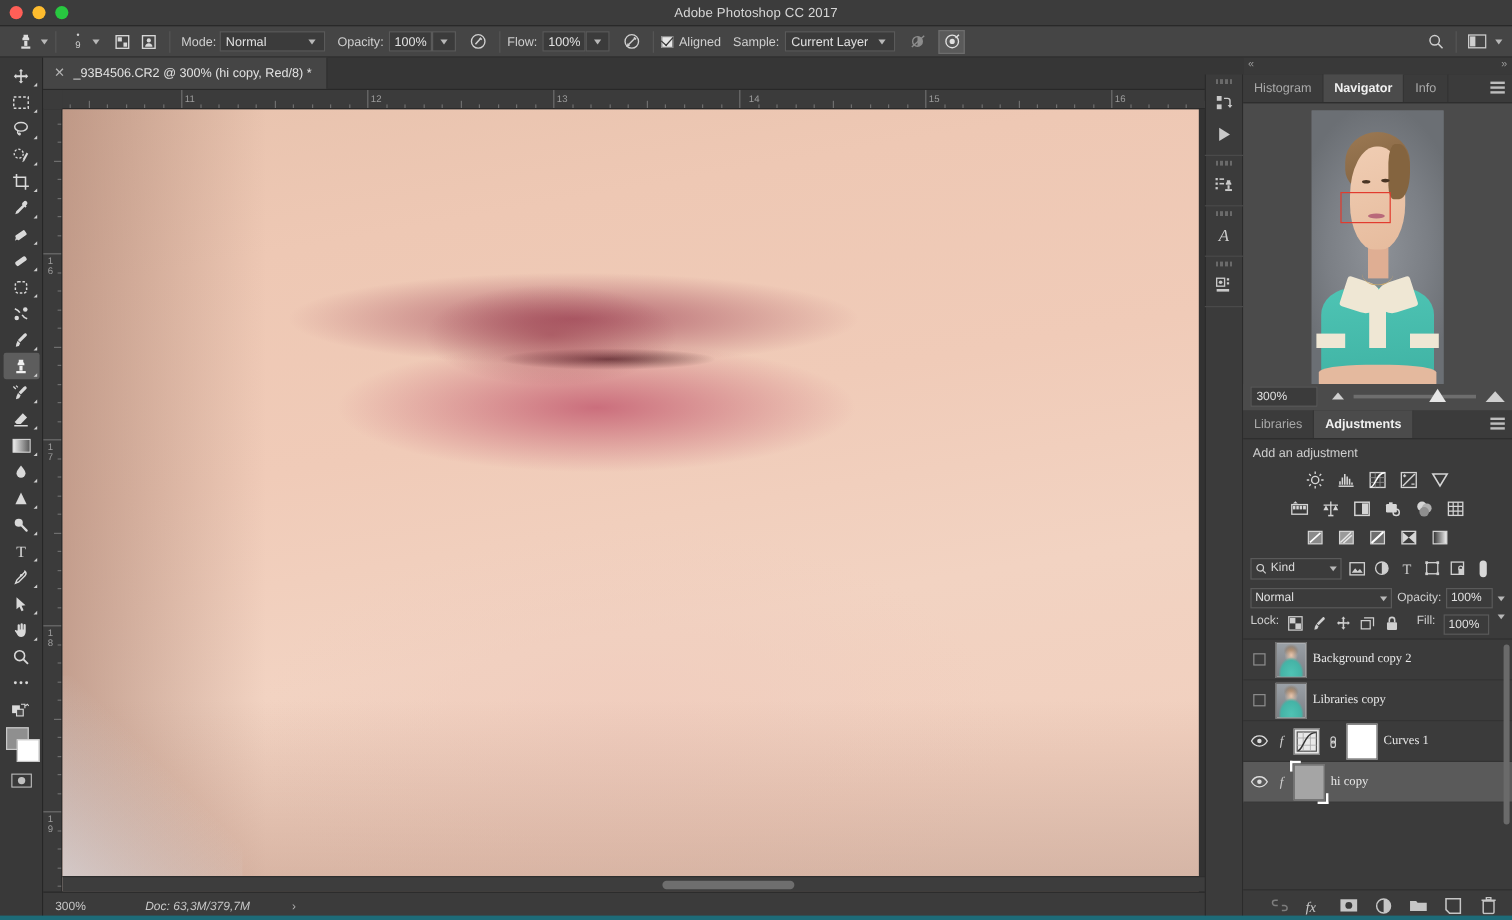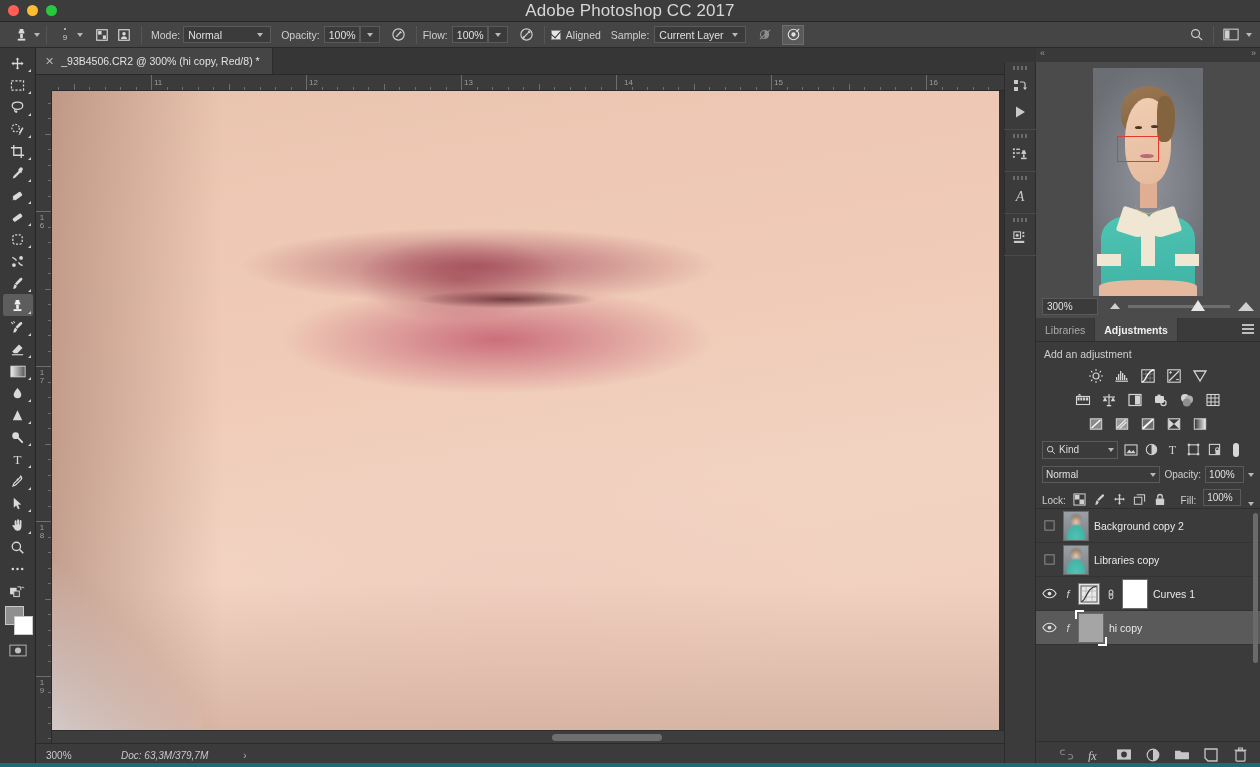--- a/index.html
+++ b/index.html
@@ -19,21 +19,21 @@
     border-bottom: 1px solid #262626;
     display: flex; align-items: center;
   }
   .traffic { display: flex; gap: 8px; padding-left: 8px; }
   .tl { width: 11px; height: 11px; border-radius: 50%; }
   .tl.red { background: #ff5f57; }
   .tl.yellow { background: #febc2e; }
   .tl.green { background: #28c840; }
   .app-title {
     position: absolute; left: 0; right: 0; text-align: center;
-    font-size: 17px; color: #d6d6d6; letter-spacing: .1px;
+    font-size: 11px; color: #d6d6d6; letter-spacing: .1px;
   }
 
   
   .optionsbar {
     position: absolute; top: 22px; left: 0; width: 1260px; height: 26px;
     background: #454545; border-bottom: 1px solid #2a2a2a;
     display: flex; align-items: center; font-size: 10.5px; color: #d2d2d2;
   }
   .ob-sep { width: 1px; height: 18px; background: #555; margin: 0 6px; }
   .ob-item { display: flex; align-items: center; gap: 3px; padding: 0 3px; }
@@ -275,28 +275,28 @@
   .kindsel { width:76px; height:18px; background:#3b3b3b; border:1px solid #5a5a5a;
              display:flex; align-items:center; gap:3px; padding:0 3px;
              color:#dcdcdc; font-size:10px; }
   .lficon { width:17px; height:17px; display:flex; align-items:center; justify-content:center;
             color:#cfcfcf; }
   .lay-blend { display:flex; align-items:center; gap:4px; padding:2px 6px; height:23px; font-size:10px; color:#cfcfcf; }
   .blendsel { width:122px; height:17px; background:#3b3b3b; border:1px solid #5a5a5a;
               display:flex; align-items:center; padding:0 3px; color:#e0e0e0; font-size:10px; }
   .numfield { width:40px; height:17px; background:#3b3b3b; border:1px solid #5a5a5a;
               display:flex; align-items:center; padding-left:3px; color:#e0e0e0; font-size:10px; }
-  .lay-lock { display:flex; align-items:flex-end; gap:7px; padding:2px 6px; height:23px;
+  .lay-lock { display:flex; align-items:flex-start; gap:7px; padding:2px 6px; height:23px;
               font-size:10px; color:#cfcfcf; border-bottom:1px solid #2f2f2f; }
   .lockicon { width:14px; height:14px; display:flex; align-items:center; justify-content:center; color:#cfcfcf; }
 
   .lay-list { flex:1; overflow:hidden; position:relative; }
   .layer-row {
     display:flex; align-items:center; height:34px;
-    border-bottom:1px solid #333; padding-left:4px; gap:5px;
+    border-bottom:1px solid #333; padding-left:4px; gap:5px;font-family:Liberation Serif, serif;
   }
   .layer-row.selected { background:#5a5a5a; }
   .eye { width:18px; height:18px; display:flex; align-items:center; justify-content:center; }
   .thumb-img { width:26px; height:30px; border:1px solid #6a6a6a; overflow:hidden; position:relative;
                background:#d9d9d9; }
   .thumb-mini { position:absolute; inset:0; background:
       radial-gradient(ellipse 14px 18px at 50% 90%, #4fc3b4 0%, #45b3a6 60%, rgba(69,179,166,0) 75%),
       radial-gradient(ellipse 7px 9px at 50% 36%, #eac5aa 0%, rgba(234,197,170,0) 80%),
       radial-gradient(ellipse 8px 7px at 50% 22%, #8b6a4a 0%, rgba(139,106,74,0) 80%),
       linear-gradient(180deg,#9aa0a6,#7c8085); }
@@ -852,20 +852,30 @@
             <rect x="11" y="1.5" width="2" height="2" fill="#c9c9c9"></rect>
             <rect x="11" y="5" width="2" height="2" fill="#c9c9c9"></rect>
             <rect x="2" y="11" width="11" height="2.3" fill="#c9c9c9"></rect>
           </svg>
       </div>
     </div>
   </div>
 
   <div class="panels">
 
+    <div class="panel-tabs">
+      <div class="ptab">Histogram</div>
+      <div class="ptab active">Navigator</div>
+      <div class="ptab">Info</div>
+      <div class="pmenu">
+          <i></i>
+          <i></i>
+          <i></i>
+        </div>
+    </div>
     <div class="navigator">
       <div class="nav-thumb-wrap">
         <div class="nav-thumb">
           <div class="portrait"></div>
           <div class="p-shirt"></div>
           <div class="p-sleeveL"></div>
           <div class="p-sleeveR"></div>
           <div class="p-neck"></div>
           <div class="p-collarL"></div>
           <div class="p-collarR"></div>

